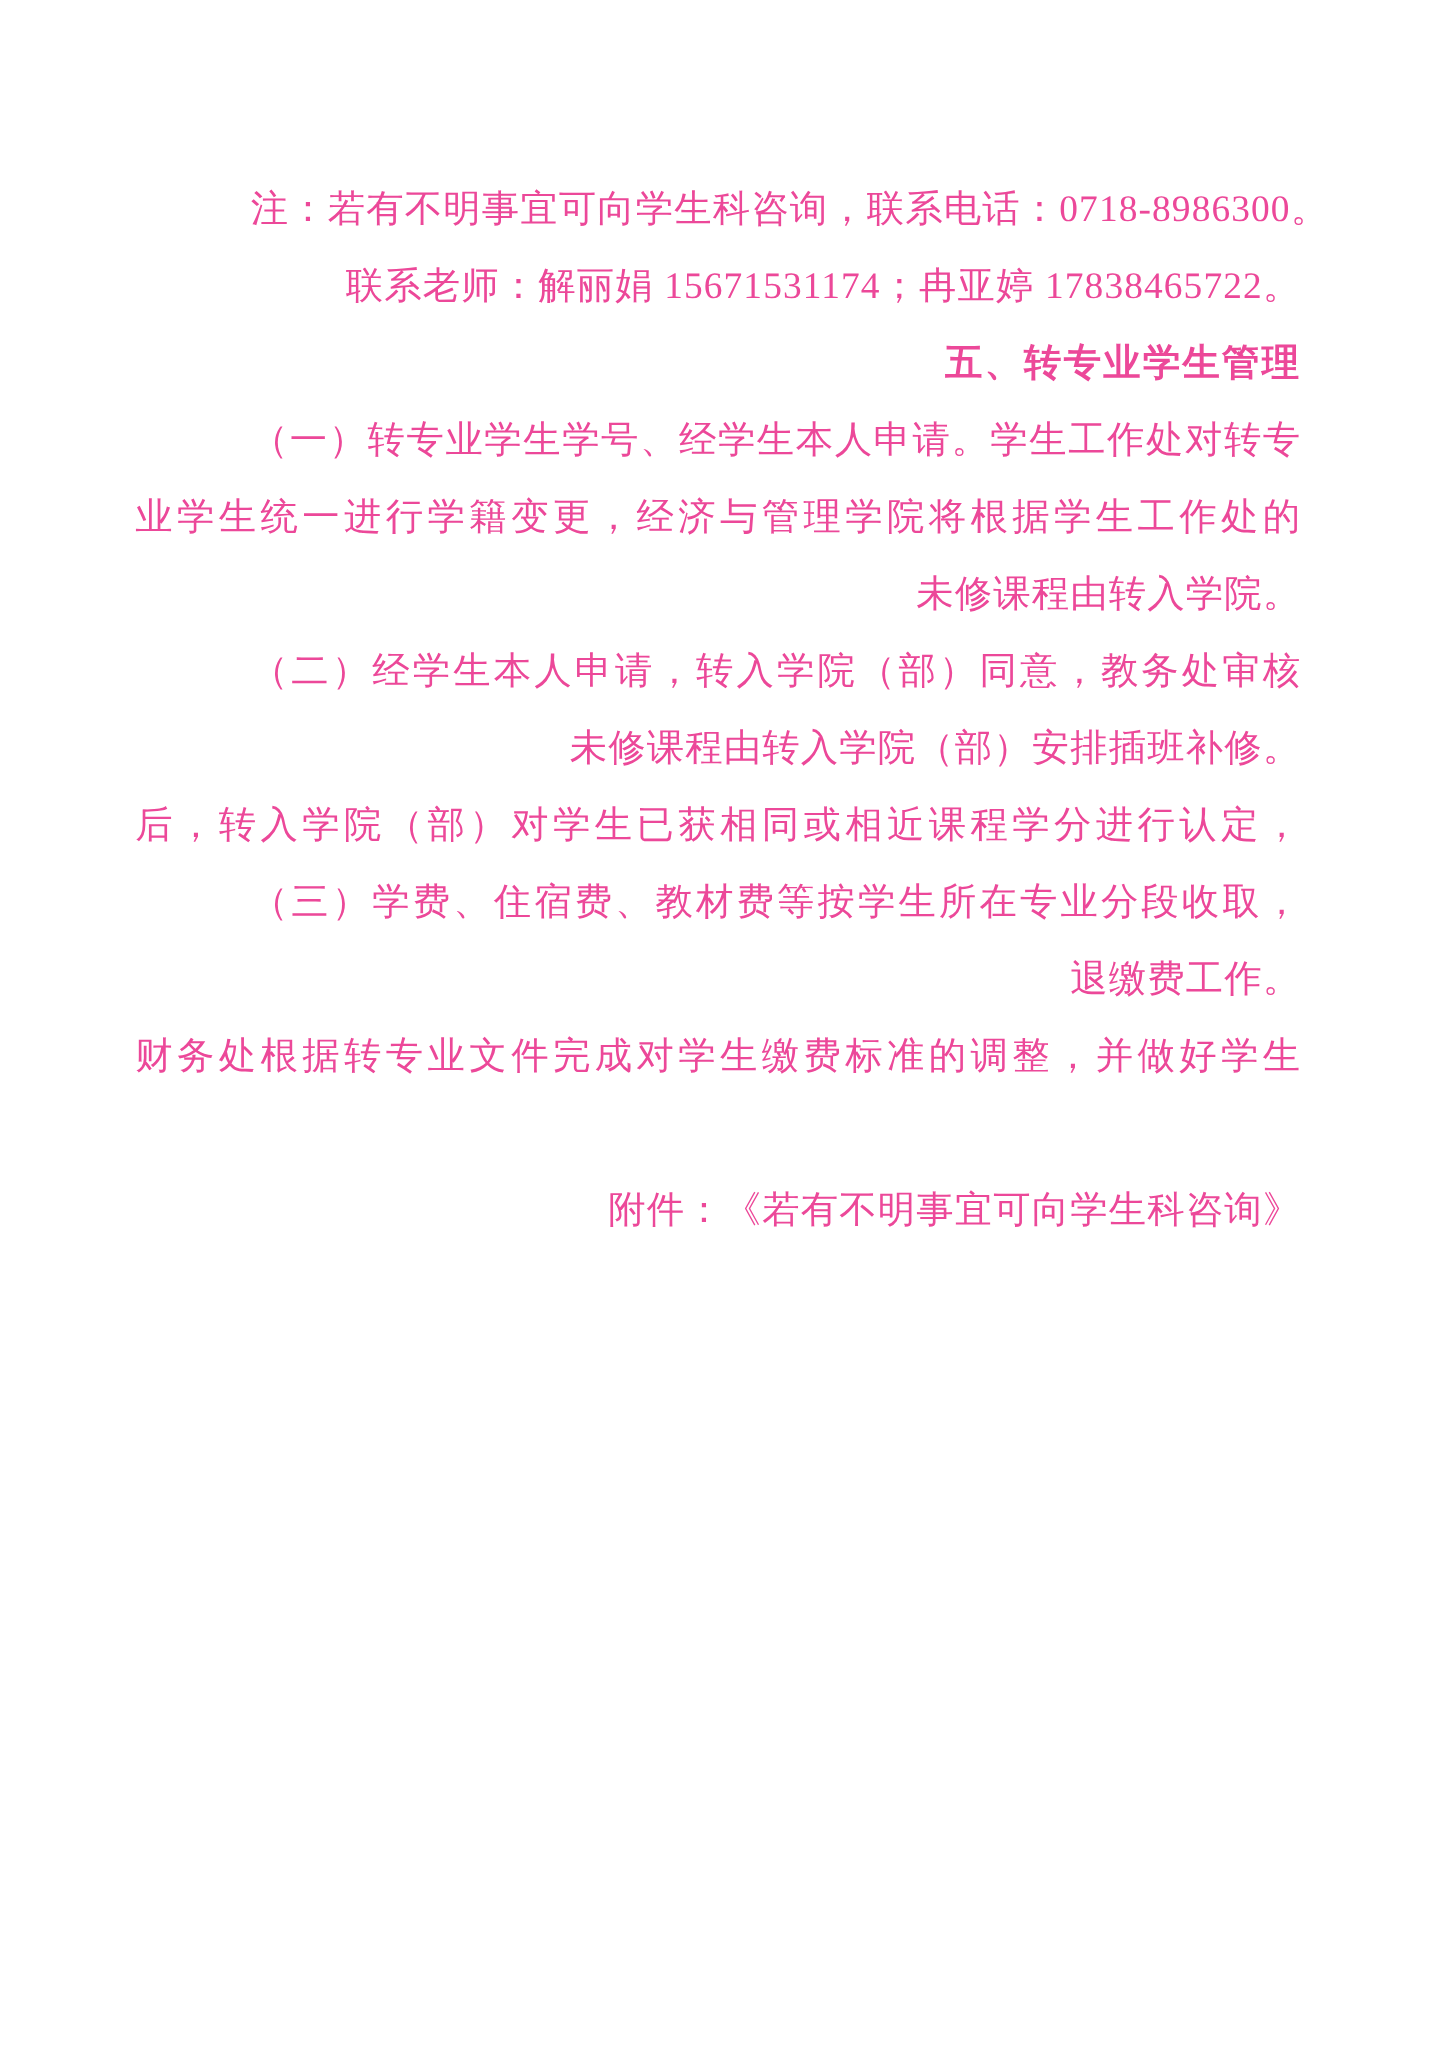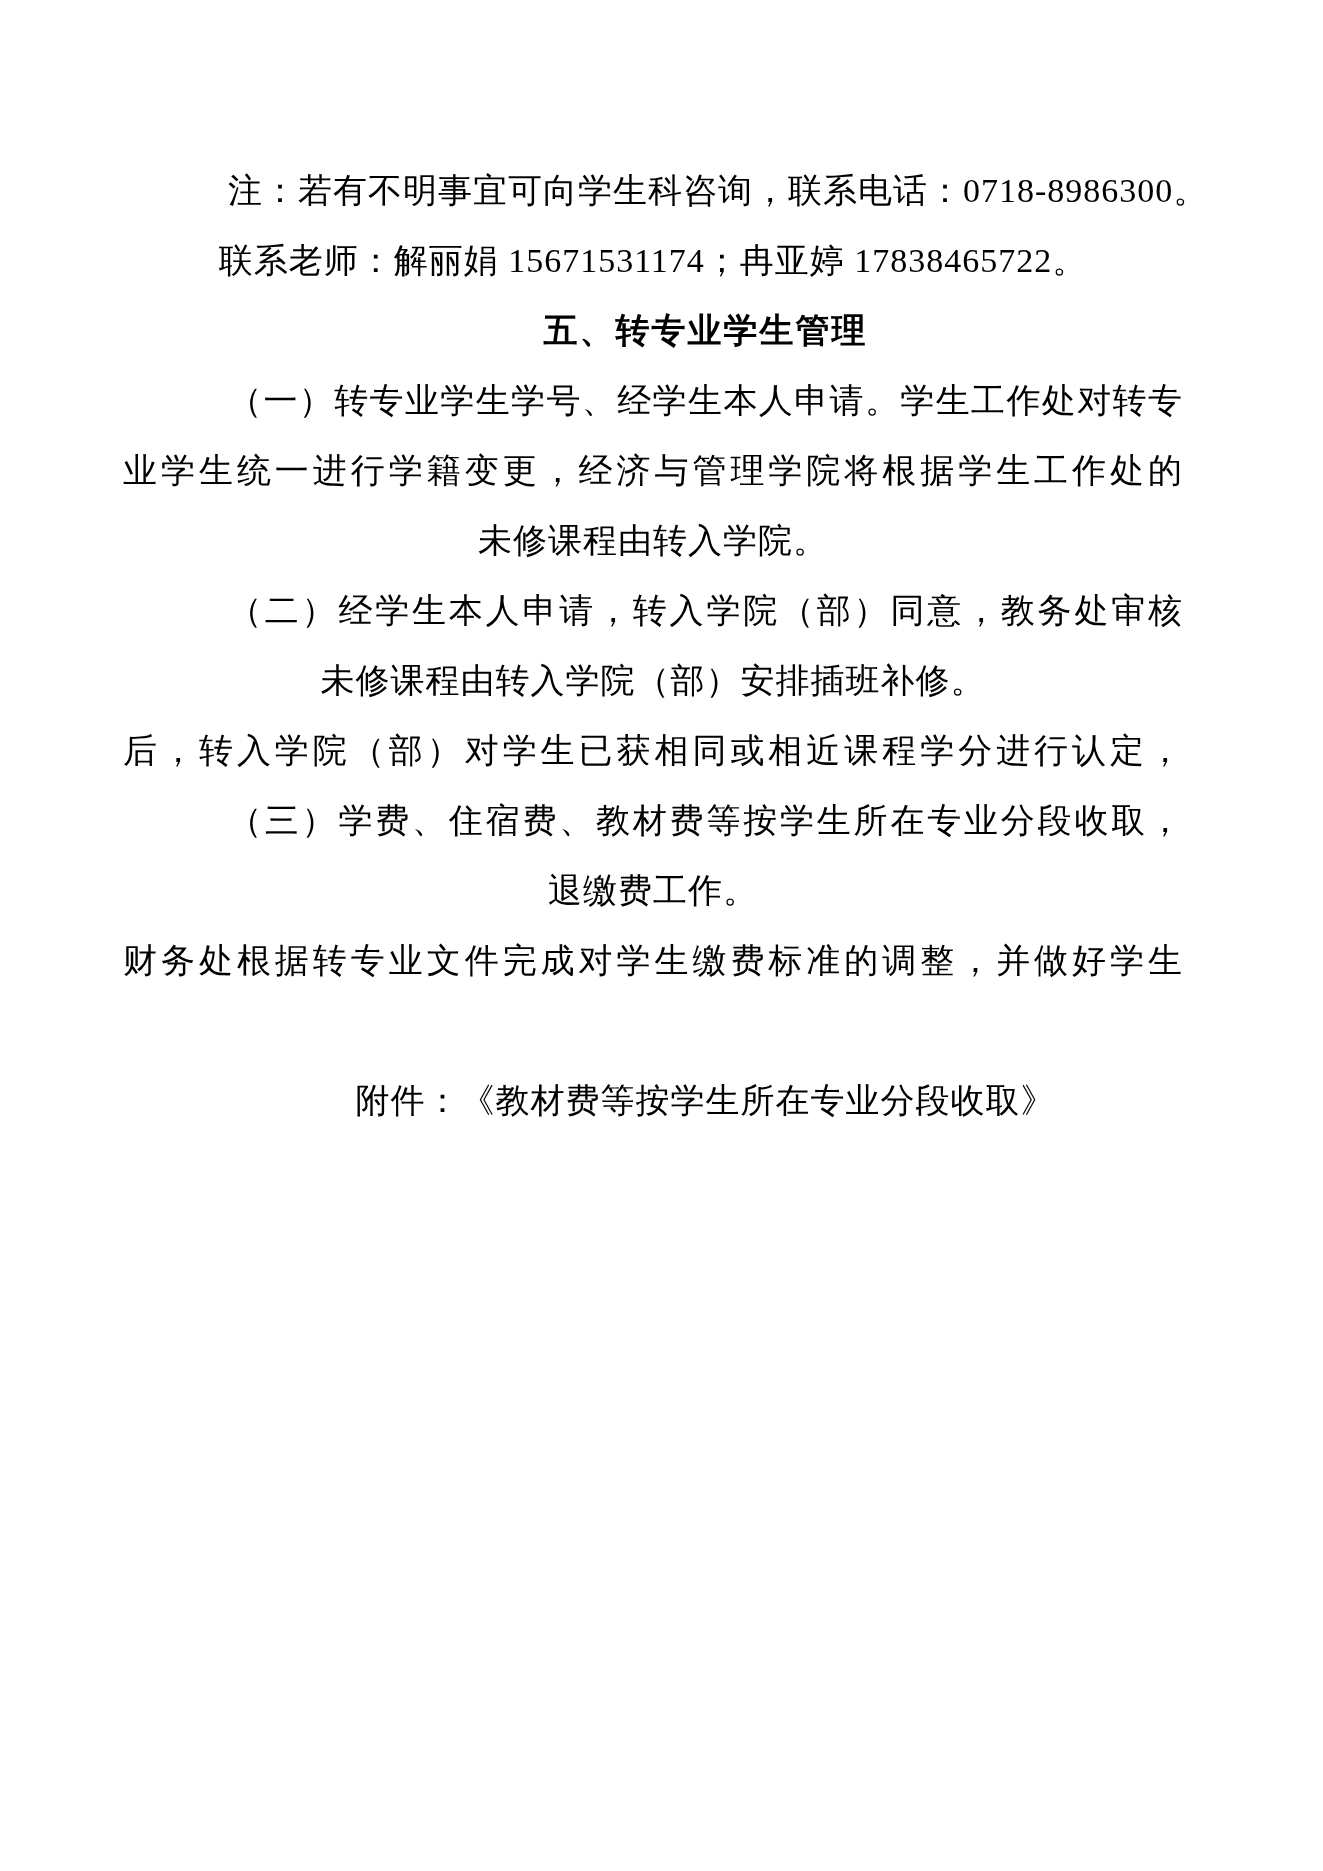--- a/index.html
+++ b/index.html
@@ -7,34 +7,34 @@
     padding: 0;
     background: #ffffff;
   }
   .page {
     position: relative;
     width: 1323px;
     height: 1871px;
     background: #ffffff;
     overflow: hidden;
     font-family: "Liberation Serif", "DejaVu Serif", serif;
-    color: #000000;
+    color: #ec4899;
   }
   .textblock {
     position: absolute;
     left: 123px;
     top: 156px;
     width: 1060px;
   }
   .line {
     height: 70px;
     line-height: 70px;
     font-size: 34px;
     white-space: nowrap;
-    text-align: center;
+    text-align: right;
     letter-spacing: 1px;
   }
   .line.justify {
     text-align: justify;
     text-align-last: justify;
   }
   .line.indent {
     text-indent: 105px;
   }
   .line.bold {
@@ -70,16 +70,16 @@
     <div class="line justify">后，转入学院（部）对学生已获相同或相近课程学分进行认定，</div>
 
     <div class="line indent justify">（三）学费、住宿费、教材费等按学生所在专业分段收取，</div>
 
     <div class="line">退缴费工作。</div>
 
     <div class="line justify">财务处根据转专业文件完成对学生缴费标准的调整，并做好学生</div>
 
     <div class="line blank"></div>
 
-    <div class="line indent">附件：《教材费等按学生所在专业分段收取》</div>
+    <div class="line indent">附件：《若有不明事宜可向学生科咨询》</div>
 
   </div>
 </div>
 
 </body></html>

